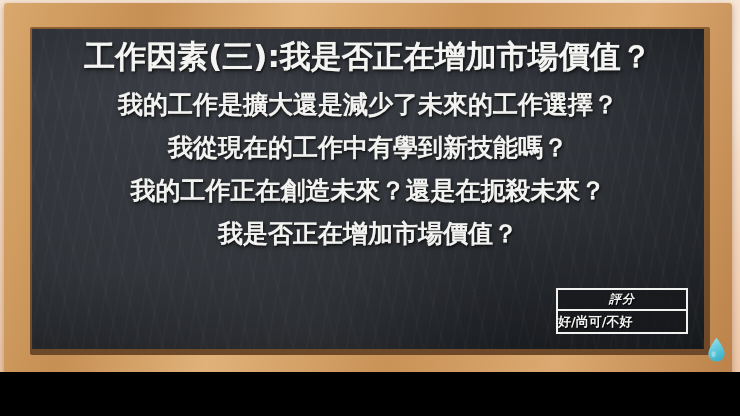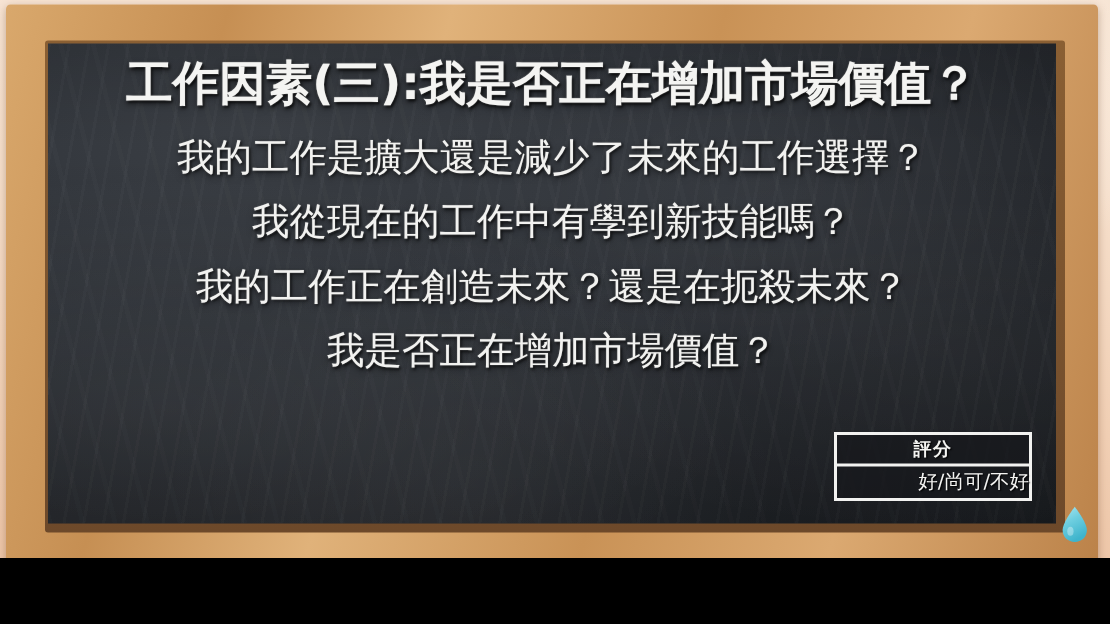--- a/index.html
+++ b/index.html
@@ -105,21 +105,21 @@
     line-height: 1.18;
     letter-spacing: 0px;
     white-space: nowrap;
     text-shadow:
       0 0 1px rgba(255,255,255,0.55),
       1px 1px 2px rgba(0,0,0,0.85),
       0 2px 5px rgba(0,0,0,0.55);
   }
   .line {
     font-size: 25px;
-    font-weight: 400;
+    font-weight: 700;
     line-height: 1.0;
     margin-top: 18px;
     white-space: nowrap;
     color: #f2f2f0;
     text-shadow:
       0 0 1px rgba(255,255,255,0.40),
       1px 1px 2px rgba(0,0,0,0.80),
       0 2px 4px rgba(0,0,0,0.5);
   }
   .line.first { margin-top: 17px; }
@@ -137,27 +137,28 @@
   .rating-header {
     height: 19px;
     line-height: 19px;
     text-align: center;
     font-size: 12px;
     font-weight: 700;
     color: #f4f4f2;
     border-bottom: 2px solid #f2f2f0;
     text-shadow: 1px 1px 1px rgba(0,0,0,0.85);
     letter-spacing: 1px;
+    font-style: italic;
   }
   .rating-options {
     height: 21px;
     line-height: 21px;
-    text-align: right;
+    text-align: left;
     font-size: 13px;
-    font-weight: 400;
+    font-weight: 700;
     color: #f4f4f2;
     text-shadow: 1px 1px 1px rgba(0,0,0,0.85);
     letter-spacing: 0px;
   }
 
   
   .ledge {
     position: absolute;
     left: 0;
     top: 381px;

